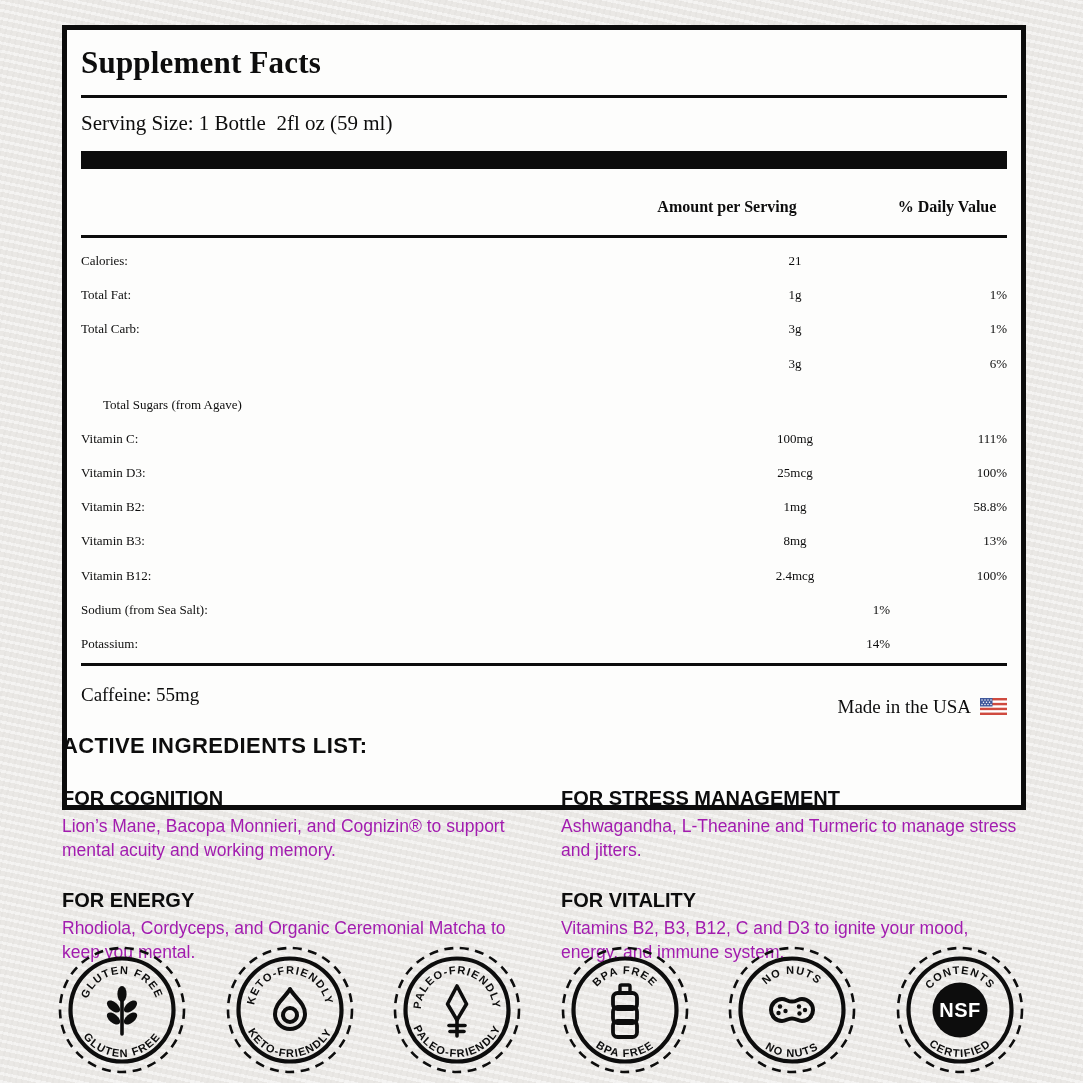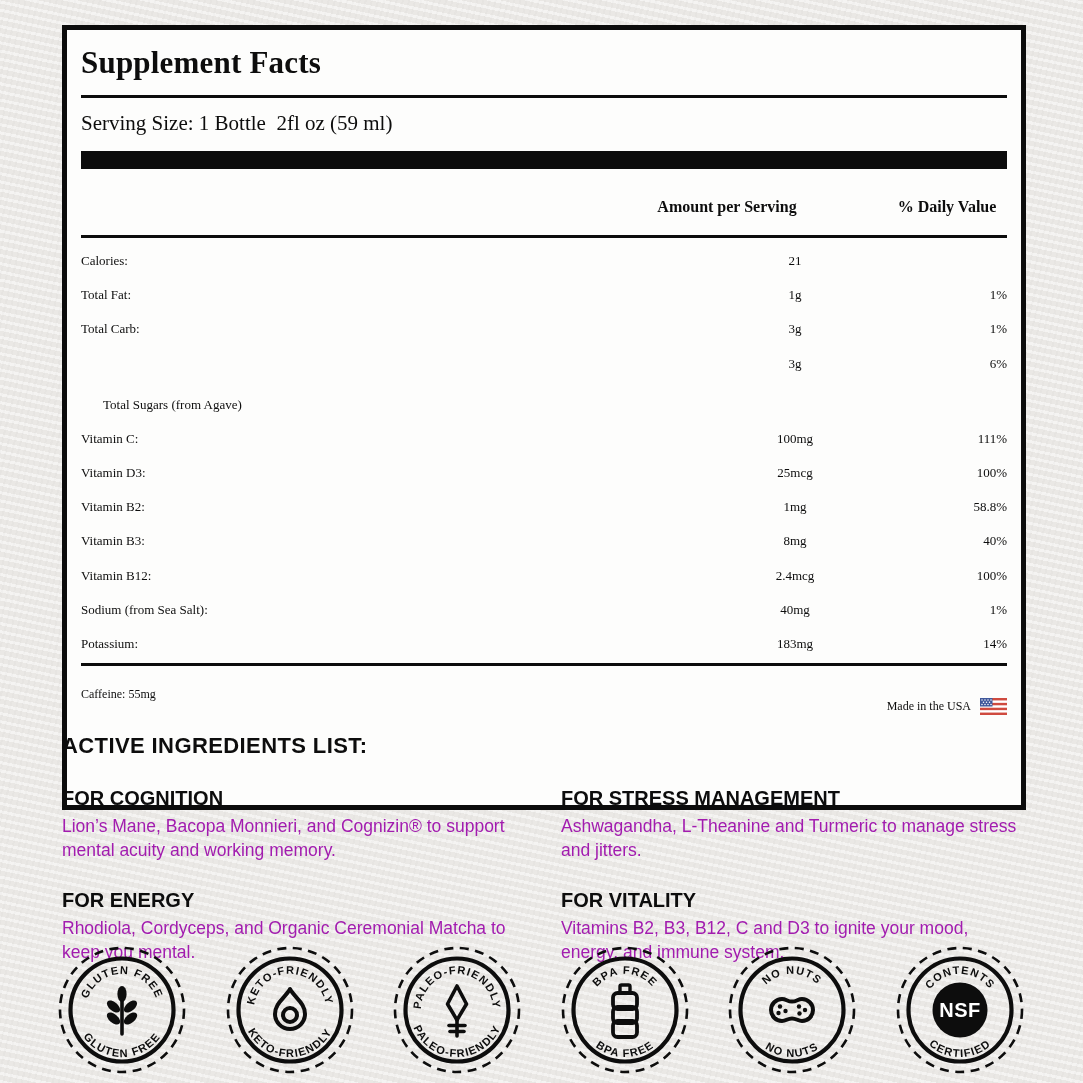--- a/index.html
+++ b/index.html
@@ -26,21 +26,21 @@
   .sep-bar{margin-top:15px;height:18px;background:#0c0c0c;}
   .hdr{margin-top:28px;display:grid;grid-template-columns:486px 320px 1fr;font-size:16px;font-weight:bold;line-height:20px;padding-bottom:18px;}
   .hdr .amount-hdr{text-align:center;}
   .hdr .dv-hdr{text-align:center;}
   .rows{margin-top:6px;}
   .nrow{display:grid;grid-template-columns:619px 190px 1fr;font-size:13px;line-height:34.2px;}
   .nrow .amount{text-align:center;}
   .nrow .dv{text-align:right;}
   .nrow.indent .nm{padding-left:22px;margin-top:41px;}
   .rule-3{margin-top:2px;}
-  .fb-footer{height:57px;display:flex;align-items:center;justify-content:space-between;font-size:12px;gap:18px;}
+  .fb-footer{height:57px;display:flex;align-items:center;justify-content:space-between;font-size:19px;gap:18px;}
   .made{display:inline-flex;align-items:center;gap:9px;margin-top:24px;}
   .made svg{display:block;}
   .ingredients{position:absolute;left:62px;top:732px;width:964px;}
   .ing-heading{font-size:22px;font-weight:bold;letter-spacing:.4px;line-height:28px;}
   .ing-cols{margin-top:26px;display:grid;grid-template-columns:1fr 1fr;column-gap:34px;row-gap:26px;}
   .sec-title{font-size:20px;font-weight:bold;line-height:24px;}
   .sec-body{font-size:17.5px;line-height:1.38;margin-top:4px;color:#a21caf;}
   .badges{position:absolute;left:56px;top:944px;width:970px;display:flex;justify-content:space-between;}
   .badge{width:132px;height:132px;}
   .ring-dash{fill:none;stroke:#0d0d0d;stroke-width:2.6;stroke-dasharray:9 6.5;}
@@ -97,35 +97,33 @@
       <span class="dv">100%</span>
     </div>
     <div class="nrow">
       <span class="nm">Vitamin B2:</span>
       <span class="amount">1mg</span>
       <span class="dv">58.8%</span>
     </div>
     <div class="nrow">
       <span class="nm">Vitamin B3:</span>
       <span class="amount">8mg</span>
-      <span class="dv">40%</span>
+      <span class="dv">13%</span>
     </div>
     <div class="nrow">
       <span class="nm">Vitamin B12:</span>
       <span class="amount">2.4mcg</span>
       <span class="dv">100%</span>
     </div>
     <div class="nrow">
       <span class="nm">Sodium (from Sea Salt):</span>
-      <span class="amount">40mg</span>
       <span class="dv">1%</span>
     </div>
     <div class="nrow">
       <span class="nm">Potassium:</span>
-      <span class="amount">183mg</span>
       <span class="dv">14%</span>
     </div>
   </div>
 
   <div class="rule rule-3"></div>
 
   <div class="fb-footer">
     <span>Caffeine: 55mg</span>
     <span class="made">
       <span>Made in the USA</span>

